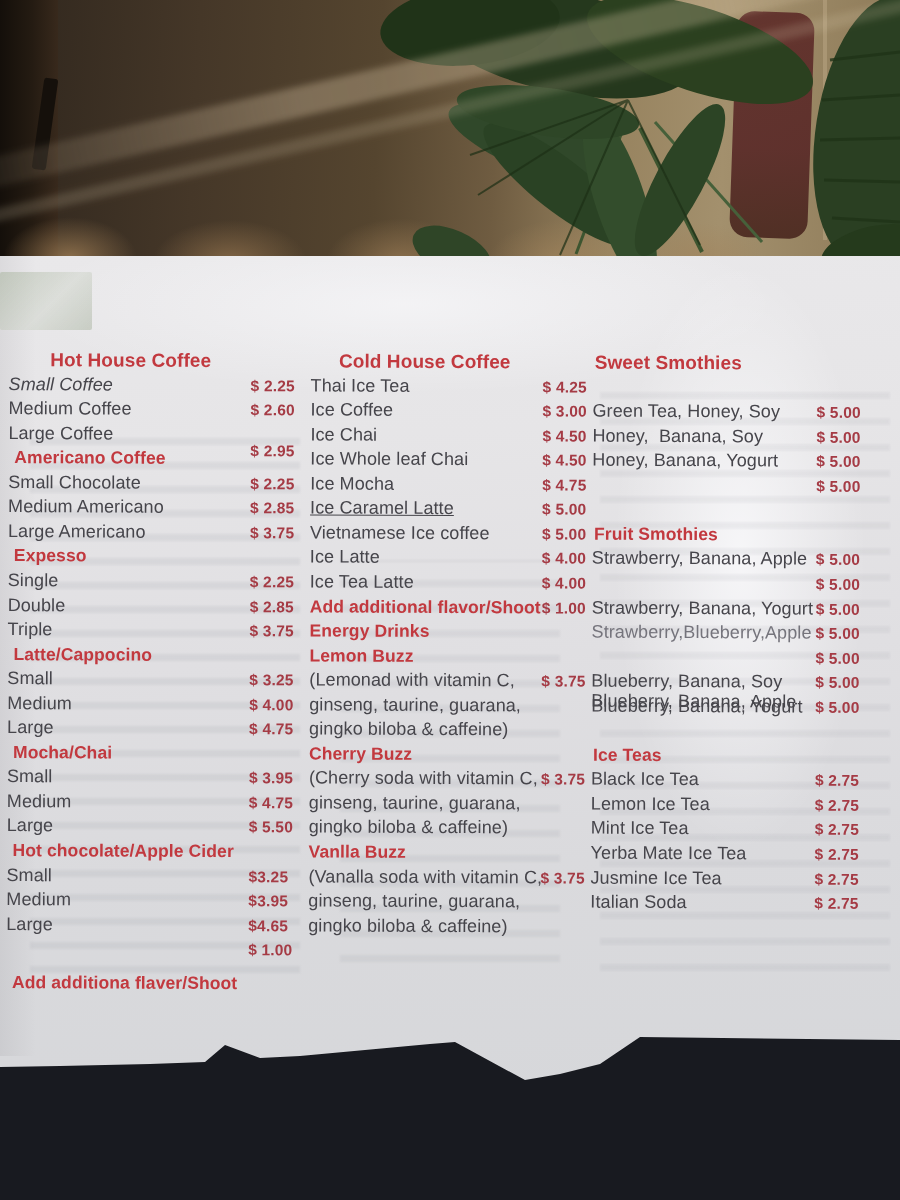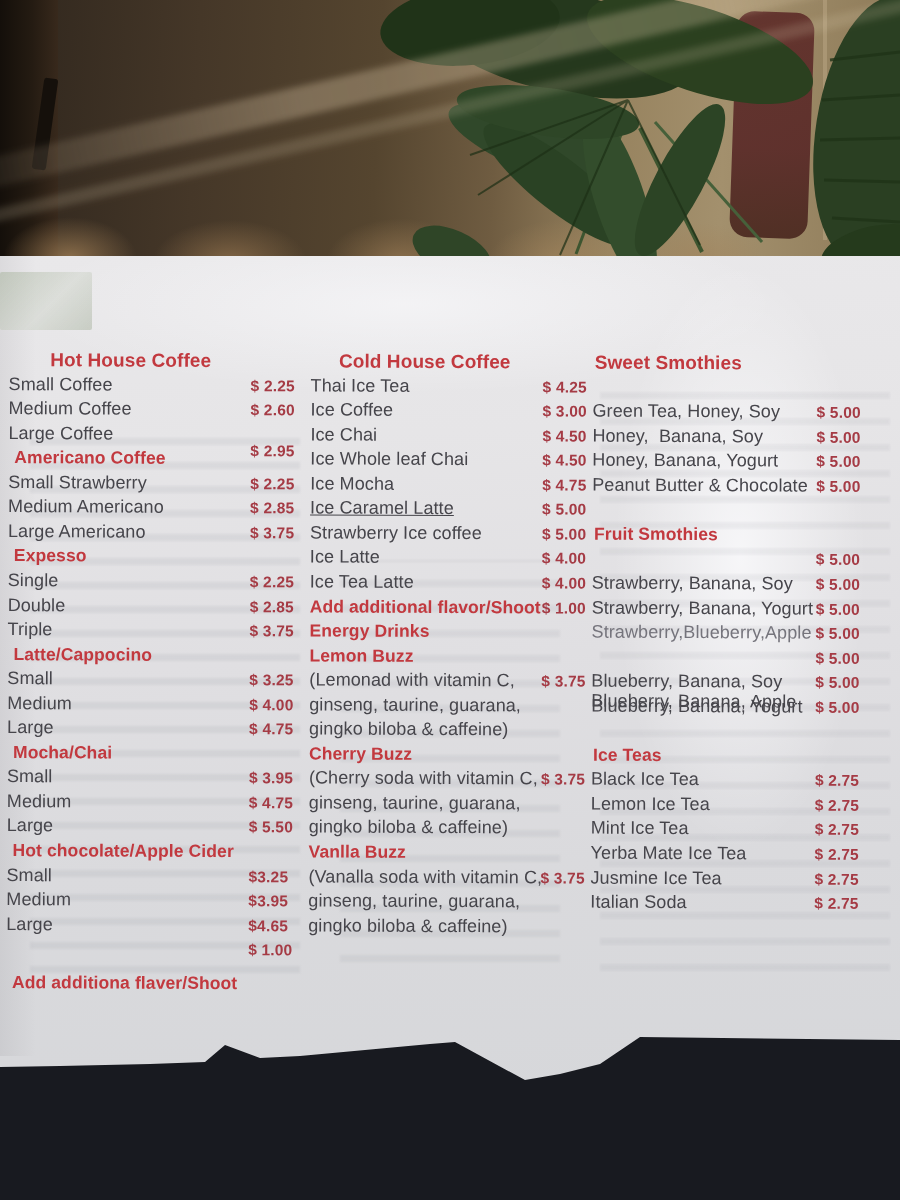--- a/index.html
+++ b/index.html
@@ -121,36 +121,36 @@
   <div class="tape"></div>
   <div class="ghost g1"></div>
   <div class="ghost g2"></div>
   <div class="ghost g3"></div>
 
   <div class="menu" id="menu">
       <div class="menu-row" style="top: 349px;">
         <span class="mi-header top" style="left: 10px; width: 240px;">Hot House Coffee</span>
       </div>
       <div class="menu-row" style="top: 373.55px;">
-        <span class="mi-name" style="left: 8px;">Small Coffee</span>
+        <span class="mi-name" style="left: 8px; font-style: italic;">Small Coffee</span>
         <span class="mi-price" style="left: 250px;">$ 2.25</span>
       </div>
       <div class="menu-row" style="top: 398.1px;">
         <span class="mi-name" style="left: 8px;">Medium Coffee</span>
         <span class="mi-price" style="left: 250px;">$ 2.60</span>
       </div>
       <div class="menu-row" style="top: 422.65px;">
         <span class="mi-name" style="left: 8px;">Large Coffee</span>
         <span class="mi-price" style="left: 250px; margin-top: 16px;">$ 2.95</span>
       </div>
       <div class="menu-row" style="top: 447.2px;">
         <span class="mi-header" style="left: 14px;">Americano Coffee</span>
       </div>
       <div class="menu-row" style="top: 471.75px;">
-        <span class="mi-name" style="left: 8px;">Small Strawberry</span>
+        <span class="mi-name" style="left: 8px;">Small Chocolate</span>
         <span class="mi-price" style="left: 250px;">$ 2.25</span>
       </div>
       <div class="menu-row" style="top: 496.3px;">
         <span class="mi-name" style="left: 8px;">Medium Americano</span>
         <span class="mi-price" style="left: 250px;">$ 2.85</span>
       </div>
       <div class="menu-row" style="top: 520.85px;">
         <span class="mi-name" style="left: 8px;">Large Americano</span>
         <span class="mi-price" style="left: 250px;">$ 3.75</span>
       </div>
@@ -239,21 +239,21 @@
       </div>
       <div class="menu-row" style="top: 471.75px;">
         <span class="mi-name" style="left: 310px;">Ice Mocha</span>
         <span class="mi-price" style="left: 542px;">$ 4.75</span>
       </div>
       <div class="menu-row" style="top: 496.3px;">
         <span class="mi-name" style="left: 310px; text-decoration: underline;">Ice Caramel Latte</span>
         <span class="mi-price" style="left: 542px;">$ 5.00</span>
       </div>
       <div class="menu-row" style="top: 520.85px;">
-        <span class="mi-name" style="left: 310px;">Strawberry Ice coffee</span>
+        <span class="mi-name" style="left: 310px;">Vietnamese Ice coffee</span>
         <span class="mi-price" style="left: 542px;">$ 5.00</span>
       </div>
       <div class="menu-row" style="top: 545.4px;">
         <span class="mi-name" style="left: 310px;">Ice Latte</span>
         <span class="mi-price" style="left: 542px;">$ 4.00</span>
       </div>
       <div class="menu-row" style="top: 569.95px;">
         <span class="mi-name" style="left: 310px;">Ice Tea Latte</span>
         <span class="mi-price" style="left: 542px;">$ 4.00</span>
       </div>
@@ -312,31 +312,30 @@
       </div>
       <div class="menu-row" style="top: 422.65px;">
         <span class="mi-name" style="left: 592px;">Honey,  Banana, Soy</span>
         <span class="mi-price" style="left: 816px;">$ 5.00</span>
       </div>
       <div class="menu-row" style="top: 447.2px;">
         <span class="mi-name" style="left: 592px;">Honey, Banana, Yogurt</span>
         <span class="mi-price" style="left: 816px;">$ 5.00</span>
       </div>
       <div class="menu-row" style="top: 471.75px;">
-        <span class="mi-name" style="left: 592px;">Peanut Butter &amp; Chocolate</span>
         <span class="mi-price" style="left: 816px;">$ 5.00</span>
       </div>
       <div class="menu-row" style="top: 520.85px;">
         <span class="mi-header" style="left: 594px;">Fruit Smothies</span>
       </div>
       <div class="menu-row" style="top: 545.4px;">
+        <span class="mi-name" style="left: 592px;">Strawberry, Banana, Apple</span>
         <span class="mi-price" style="left: 816px;">$ 5.00</span>
       </div>
       <div class="menu-row" style="top: 569.95px;">
-        <span class="mi-name" style="left: 592px;">Strawberry, Banana, Soy</span>
         <span class="mi-price" style="left: 816px;">$ 5.00</span>
       </div>
       <div class="menu-row" style="top: 594.5px;">
         <span class="mi-name" style="left: 592px;">Strawberry, Banana, Yogurt</span>
         <span class="mi-price" style="left: 816px;">$ 5.00</span>
       </div>
       <div class="menu-row" style="top: 619.05px;">
         <span class="mi-name muted" style="left: 592px;">Strawberry,Blueberry,Apple</span>
         <span class="mi-price" style="left: 816px;">$ 5.00</span>
       </div>

